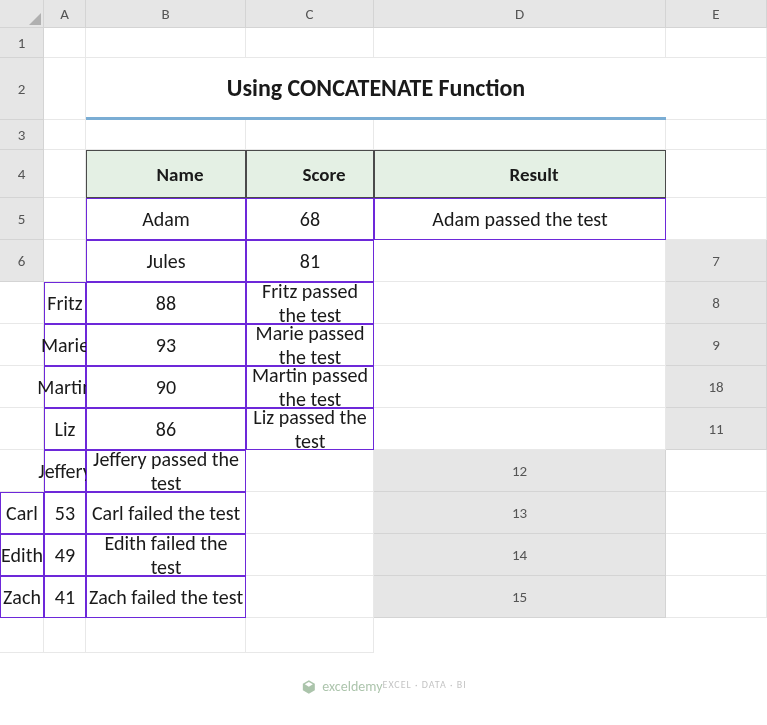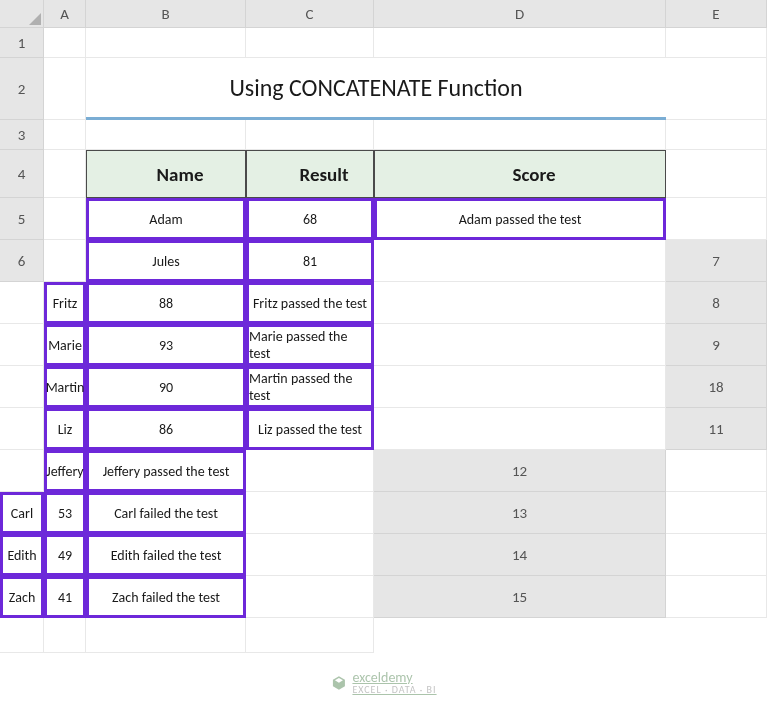--- a/index.html
+++ b/index.html
@@ -64,40 +64,41 @@
       align-items: center;
       justify-content: center;
       font-size: 18px;
       color: #1a1a1a;
       background: #ffffff;
     }
     .title-cell {
       grid-column: 3 / 6;
       grid-row: 3;
       font-size: 24px;
-      font-weight: normal;
+      font-weight: bold;
       color: #1a1a1a;
       border-bottom: 3px solid #7aadd4;
       display: flex;
       align-items: center;
       justify-content: center;
       background: #ffffff;
     }
     .empty-a-title { grid-column: 2; grid-row: 3; background: #fff; border-right: 1px solid #e8e8e8; border-bottom: 1px solid #e8e8e8; }
     .empty-e-title { grid-column: 6; grid-row: 3; background: #fff; border-right: 1px solid #e8e8e8; border-bottom: 1px solid #e8e8e8; }
     .th {
       background: #e4f0e4;
       font-weight: bold;
       font-size: 19px;
       border: 1px solid #4a4a4a;
       padding-left: 28px;
     }
     .td {
-      border: 3px solid #6d28d9;
-      font-size: 14px;
+      border: 1px solid #6d28d9;
+      font-size: 20px;
+      text-align: center;
     }
     .watermark {
       position: absolute;
       bottom: 30px;
       left: 50%;
       transform: translateX(-50%);
       display: flex;
       align-items: center;
       gap: 6px;
       opacity: 0.5;
@@ -108,23 +109,21 @@
       width: 16px;
       height: 16px;
     }
     .watermark-sub {
       font-size: 10px;
       letter-spacing: 1px;
       color: #888;
     }
     .watermark-text {
       display: flex;
-      flex-direction: column;
       line-height: 1;
-      text-decoration: underline;
     }
   </style>
 </head>
 <body>
 
 <div class="spreadsheet">
   <div class="corner"></div>
   <div class="col-header">A</div>
   <div class="col-header">B</div>
   <div class="col-header">C</div>
@@ -146,22 +145,22 @@
   <div class="row-header">3</div>
   <div class="cell"></div>
   <div class="cell"></div>
   <div class="cell"></div>
   <div class="cell"></div>
   <div class="cell"></div>
 
   <div class="row-header">4</div>
   <div class="cell"></div>
   <div class="cell th">Name</div>
+  <div class="cell th">Score</div>
   <div class="cell th">Result</div>
-  <div class="cell th">Score</div>
   <div class="cell"></div>
 
   <div class="row-header">5</div>
   <div class="cell"></div>
   <div class="cell td">Adam</div>
   <div class="cell td">68</div>
   <div class="cell td">Adam passed the test</div>
   <div class="cell"></div>
 
   <div class="row-header">6</div>

